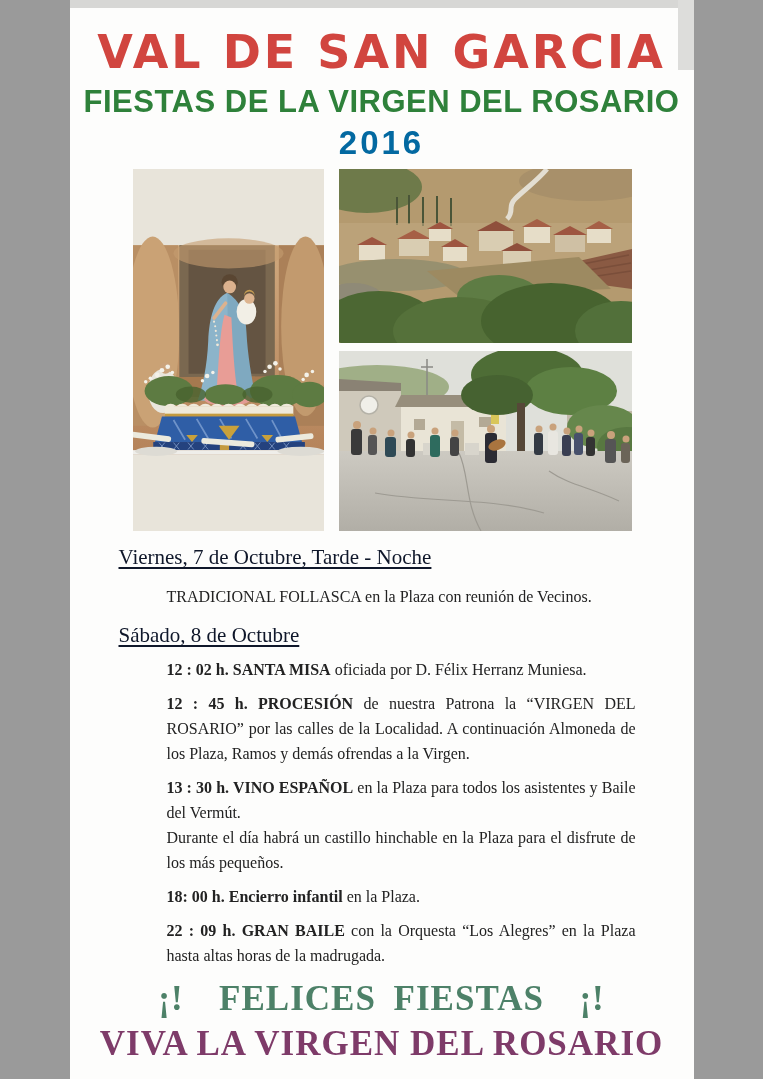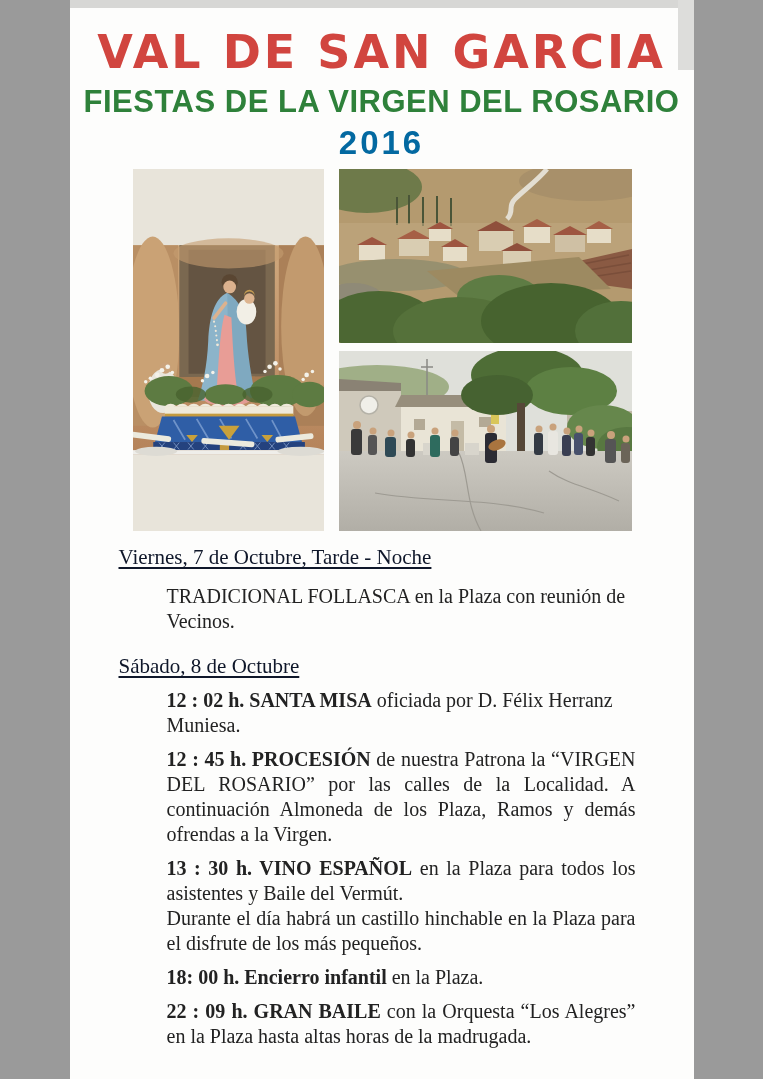--- a/index.html
+++ b/index.html
@@ -40,22 +40,22 @@
   .photo-col { display:flex; flex-direction:column; gap:8px; width:293px; }
   .photo-rt { width:293px; height:174px; }
   .photo-rb { width:293px; height:180px; }
 
   .content { margin:0 58px 0 49px; }
   .day-heading {
     color:#0f172a; font-weight:normal; font-size:21px; line-height:25px;
     text-decoration:underline; text-decoration-thickness:2px; text-underline-offset:3px;
   }
   .h-friday { margin-top:14px; }
-  .h-saturday { margin-top:20px; }
-  .item { margin:9px 0 0 48px; font-size:20px; line-height:25px; }
+  .h-saturday { margin-top:14px; }
+  .item { margin:9px 0 0 48px; font-size:16px; line-height:25px; }
   .item.first { margin-top:14px; }
   .item.just { text-align:justify; }
   .item .b { font-weight:bold; }
   .item .block { display:block; }
 
   .closing { text-align:center; }
   .closing-1 {
     margin-top:10px; font-weight:bold; font-size:35px; line-height:1.2;
     color:#4d8168; letter-spacing:1px; word-spacing:8px; white-space:pre;
   }
@@ -292,13 +292,17 @@
 
     <p class="item just"><span class="b">12 : 45 h. PROCESIÓN</span><span> de nuestra Patrona la “VIRGEN DEL ROSARIO” por las calles de la Localidad. A continuación Almoneda de los Plaza, Ramos y demás ofrendas a la Virgen.</span></p>
 
     <p class="item just"><span class="b">13 : 30 h.  VINO ESPAÑOL</span><span> en la Plaza para todos los asistentes y Baile del Vermút.</span><span class="block">Durante el día habrá un castillo hinchable en la Plaza para el disfrute de los más pequeños.</span></p>
 
     <p class="item"><span class="b">18: 00  h.  Encierro infantil</span><span> en la Plaza.</span></p>
 
     <p class="item just"><span class="b">22 : 09 h. GRAN BAILE</span><span>  con la Orquesta “Los Alegres” en la Plaza hasta altas horas de la madrugada.</span></p>
   </div>
 
+  <div class="closing">
+    <div class="closing-1">¡!  FELICES FIESTAS  ¡!</div>
+    <div class="closing-2">VIVA LA VIRGEN DEL ROSARIO</div>
+  </div>
 </div>
 
 </body></html>

